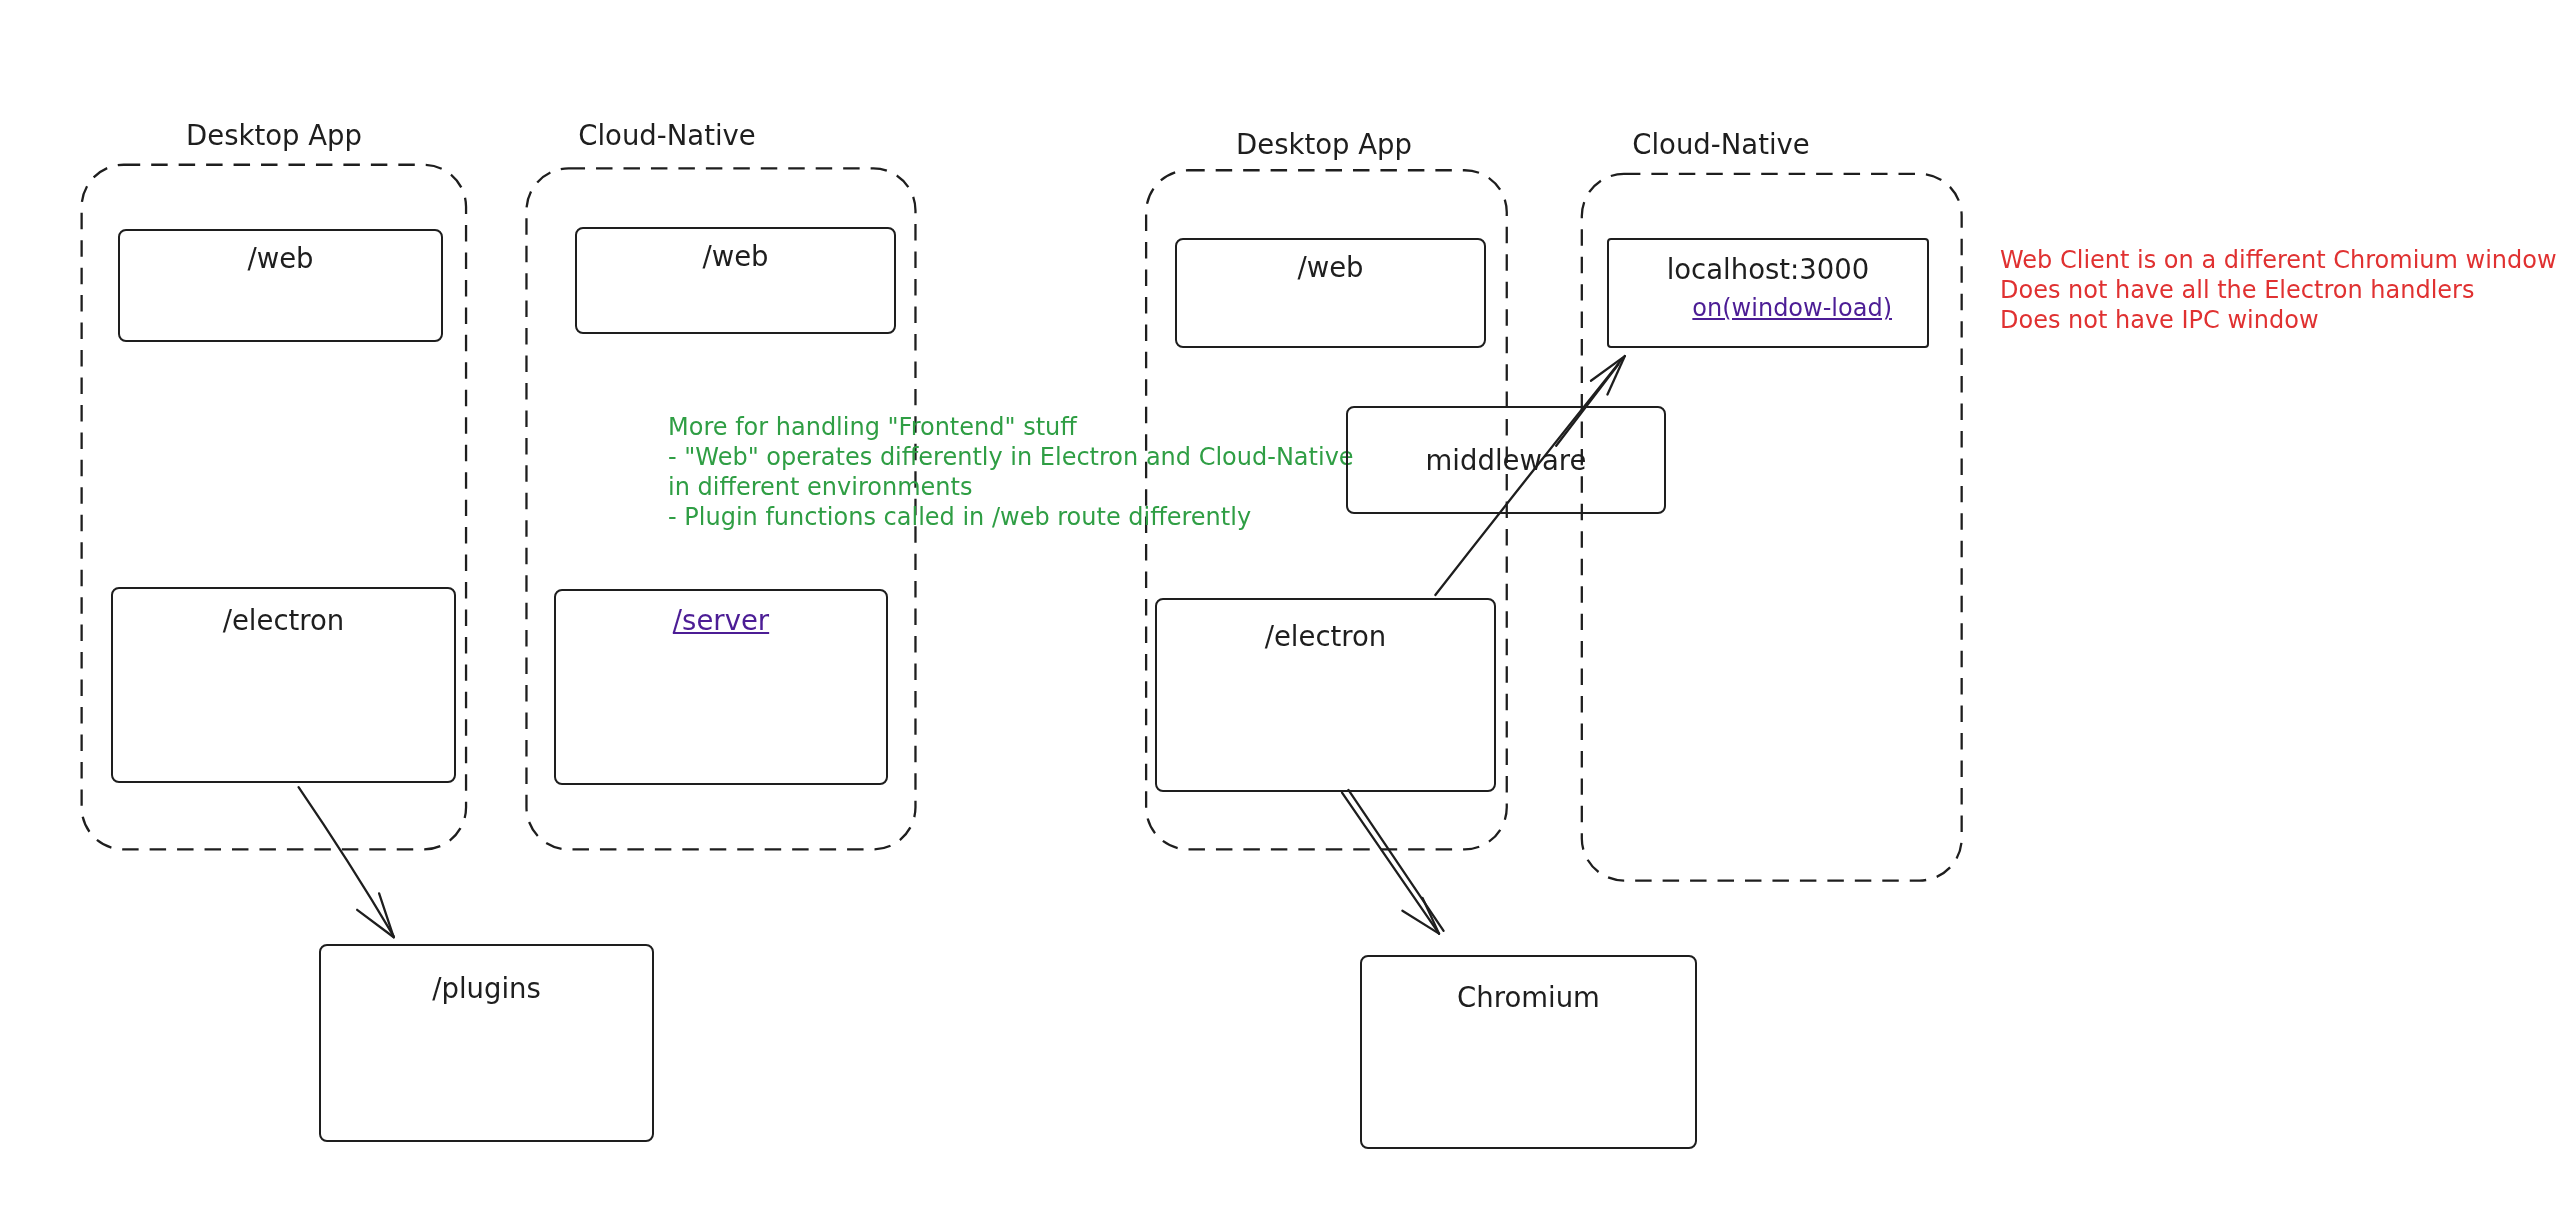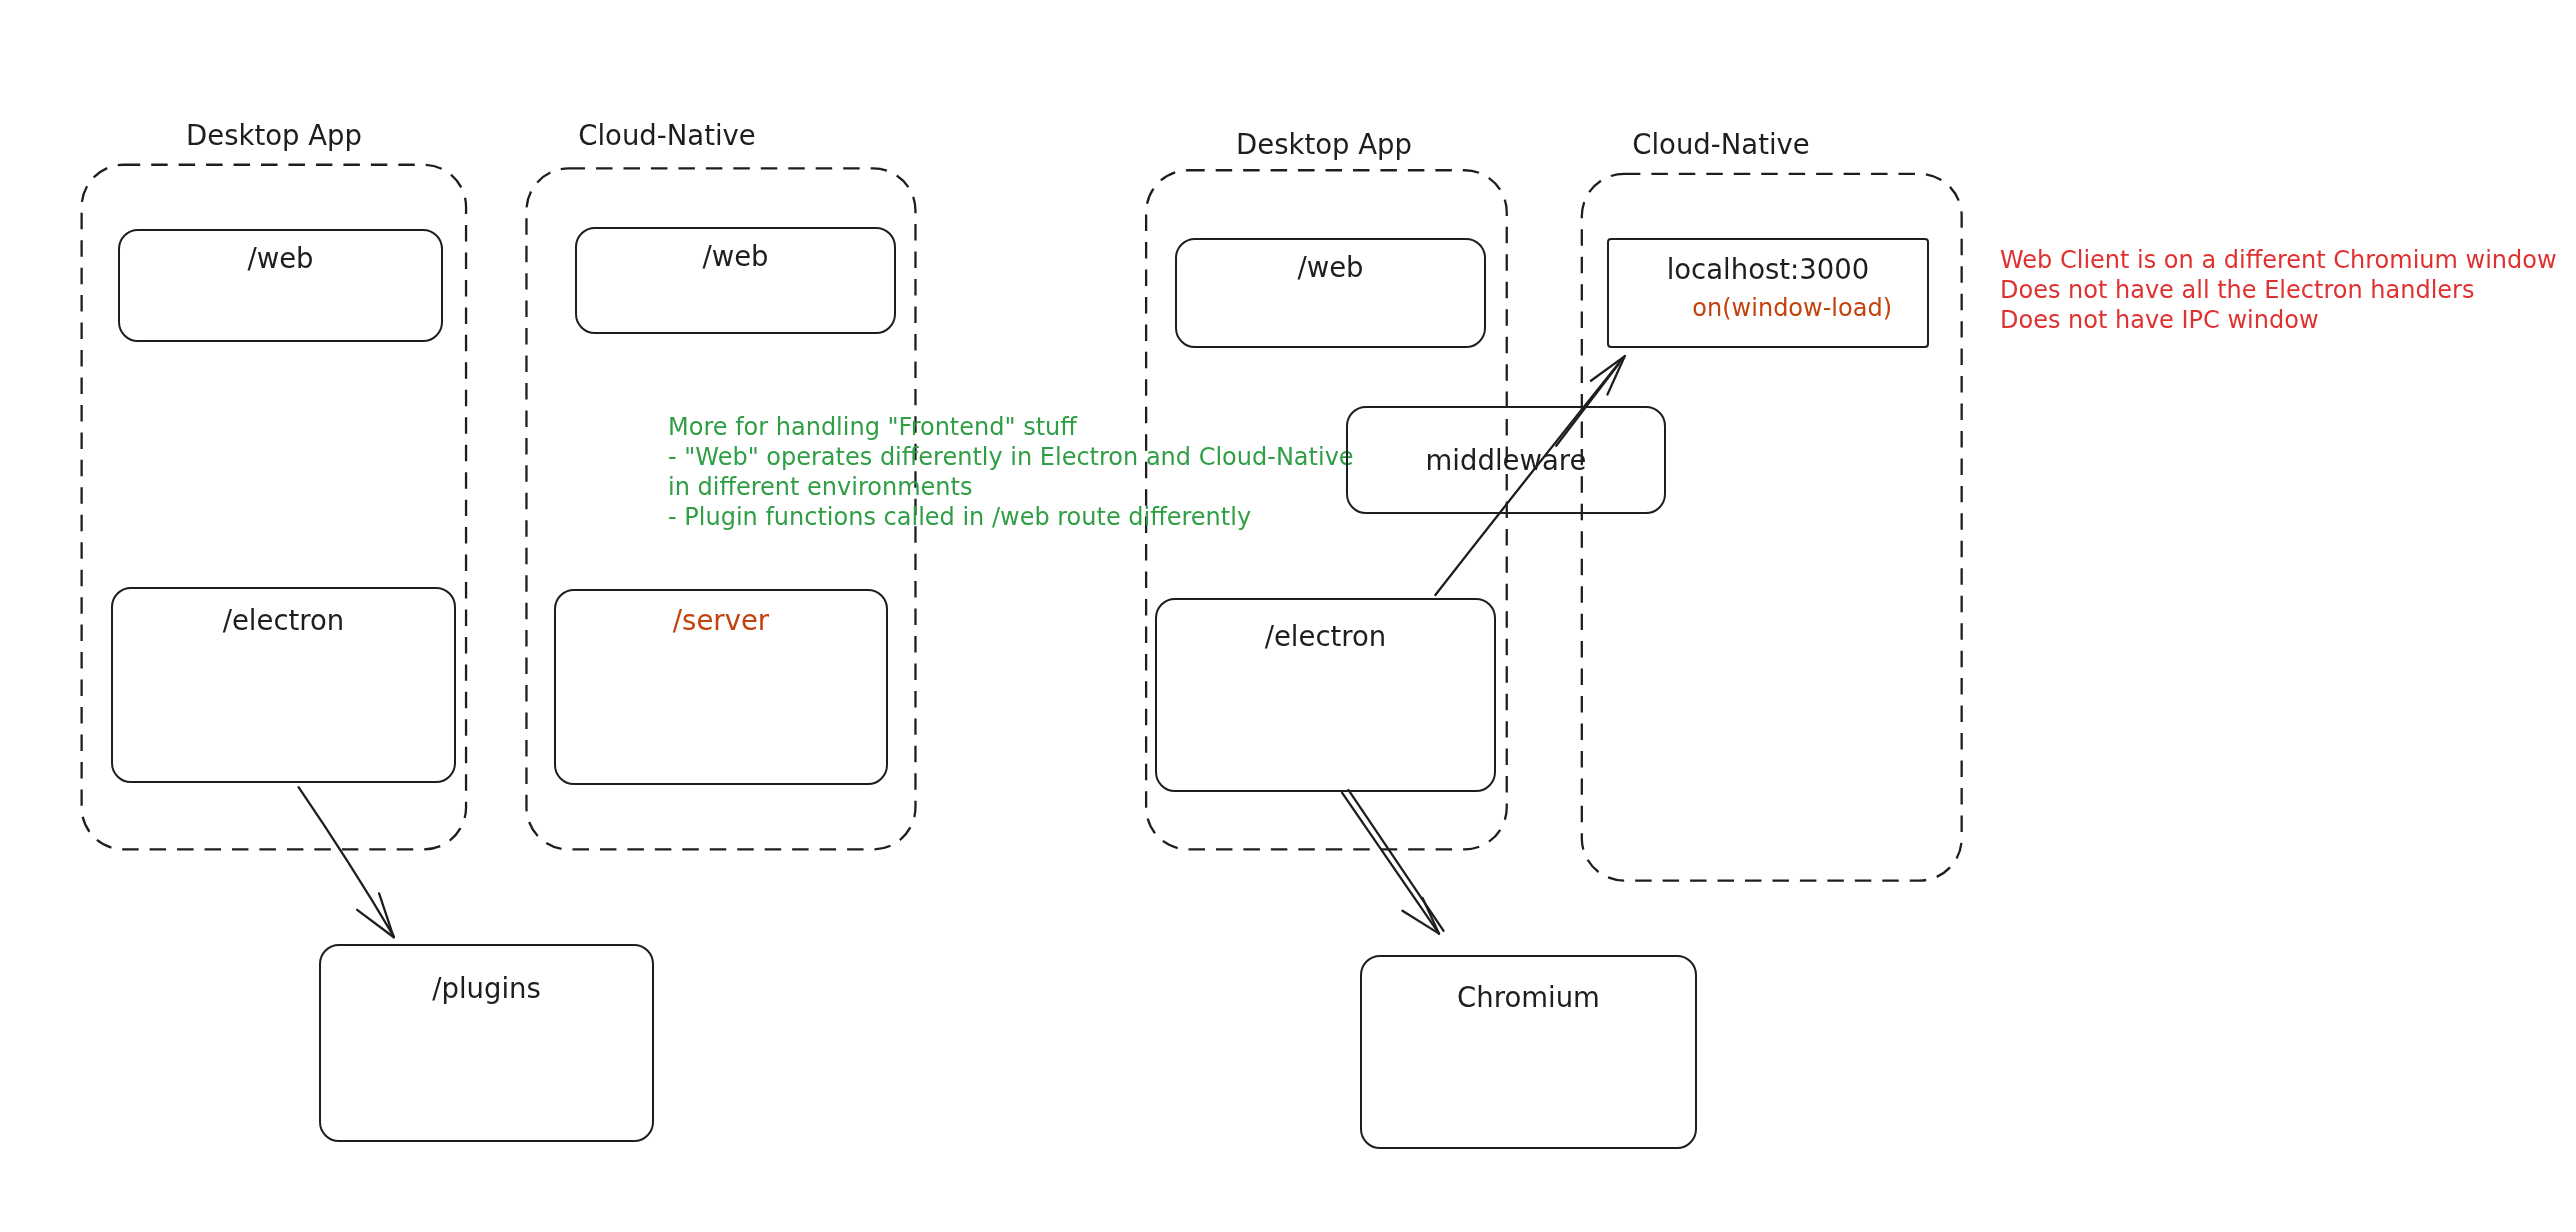--- a/index.html
+++ b/index.html
@@ -17,21 +17,21 @@
     overflow: hidden;
   }
   .layer {
     position: absolute;
     left: 0;
     top: 0;
   }
   .node {
     position: absolute;
     border: 2.3px solid #1e1e1e;
-    border-radius: 20px;
+    border-radius: 8px;
     background: transparent;
     display: flex;
     justify-content: center;
     box-sizing: border-box;
     font-size: 27.5px;
     line-height: 29px;
     white-space: nowrap;
   }
   .node.top { align-items: flex-start; }
   .node.mid { align-items: center; }
@@ -43,21 +43,21 @@
     white-space: nowrap;
   }
   .note {
     position: absolute;
     font-size: 24px;
     line-height: 30px;
     white-space: nowrap;
   }
   .note.green { color: #2f9e44; }
   .note.red   { color: #e03131; }
-  .red-text   { color: #c2410c; }
+  .red-text   { color: #4c1d95; text-decoration: underline; }
   .localhost-box {
     position: absolute;
     border: 2.3px solid #1e1e1e;
     border-radius: 4px;
     background: transparent;
     box-sizing: border-box;
     display: flex;
     flex-direction: column;
   }
   .localhost-title {

